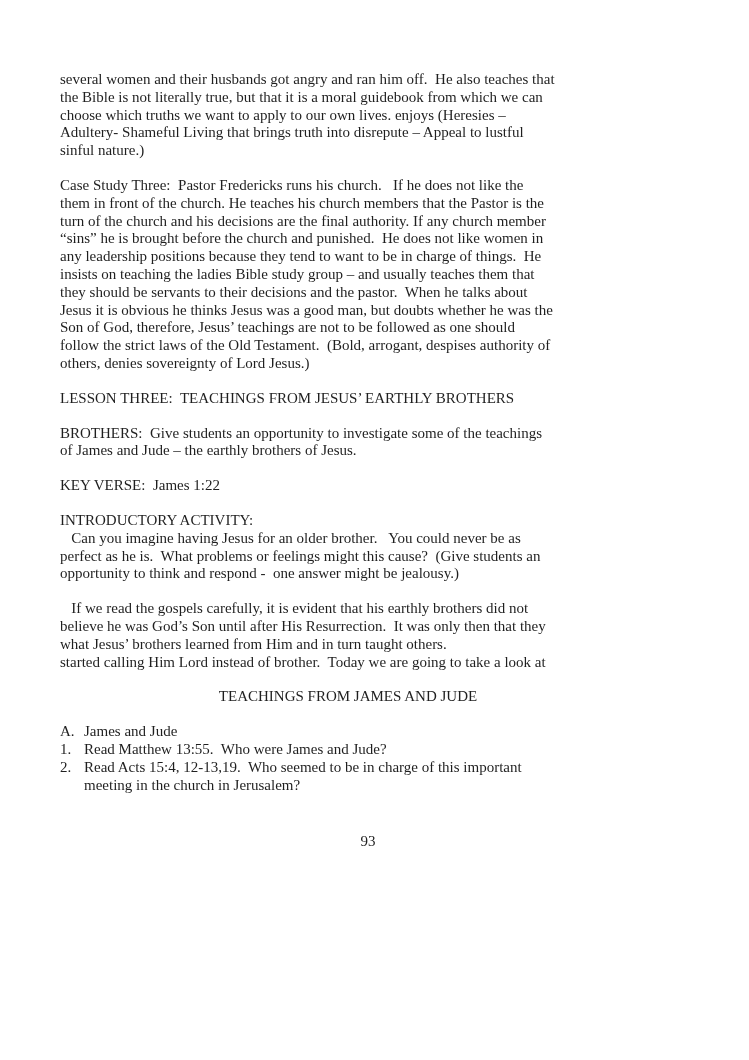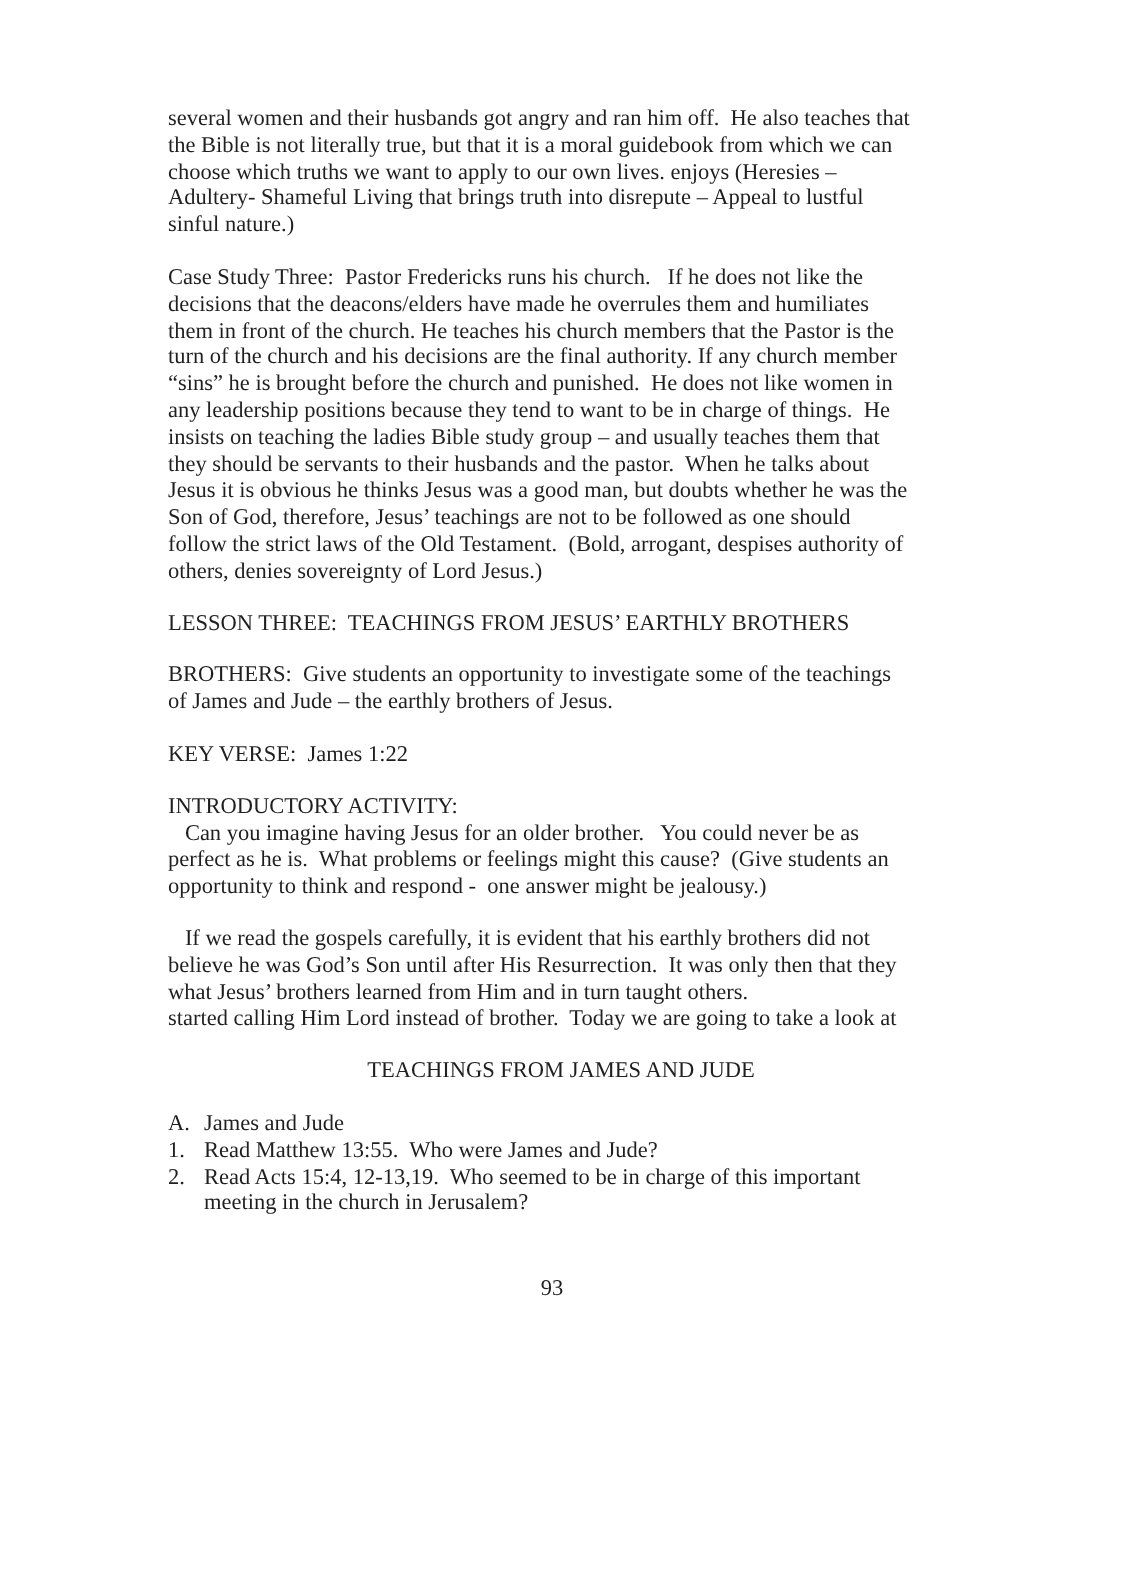--- a/index.html
+++ b/index.html
@@ -12,21 +12,21 @@
     width: 749px;
     height: 1060px;
     background: #ffffff;
     overflow: hidden;
     font-family: "Liberation Serif", "DejaVu Serif", serif;
     font-size: 15px;
     line-height: 17.8px;
     color: #1f1f1f;
   }
   .doc-content {
-    padding: 71px 100px 0 112px;
+    padding: 71px 100px 0 60px;
   }
   .block { margin: 0 0 17px 0; }
   .line { white-space: pre; }
   .heading { white-space: pre; }
   .heading .bold { font-weight: normal; }
   .center {
     text-align: center;
     white-space: pre;
     margin-right: 13px;
   }
@@ -50,27 +50,26 @@
   <div class="doc-content">
       <div class="block para">
         <div class="line">several women and their husbands got angry and ran him off.  He also teaches that</div>
         <div class="line">the Bible is not literally true, but that it is a moral guidebook from which we can</div>
         <div class="line">choose which truths we want to apply to our own lives. enjoys (Heresies –</div>
         <div class="line">Adultery- Shameful Living that brings truth into disrepute – Appeal to lustful</div>
         <div class="line">sinful nature.)</div>
       </div>
       <div class="block para">
         <div class="line">Case Study Three:  Pastor Fredericks runs his church.   If he does not like the</div>
-        <div class="line">decisions that the deacons/elders have made he overrules them and humiliates</div>
         <div class="line">them in front of the church. He teaches his church members that the Pastor is the</div>
         <div class="line">turn of the church and his decisions are the final authority. If any church member</div>
         <div class="line">“sins” he is brought before the church and punished.  He does not like women in</div>
         <div class="line">any leadership positions because they tend to want to be in charge of things.  He</div>
         <div class="line">insists on teaching the ladies Bible study group – and usually teaches them that</div>
-        <div class="line">they should be servants to their husbands and the pastor.  When he talks about</div>
+        <div class="line">they should be servants to their decisions and the pastor.  When he talks about</div>
         <div class="line">Jesus it is obvious he thinks Jesus was a good man, but doubts whether he was the</div>
         <div class="line">Son of God, therefore, Jesus’ teachings are not to be followed as one should</div>
         <div class="line">follow the strict laws of the Old Testament.  (Bold, arrogant, despises authority of</div>
         <div class="line">others, denies sovereignty of Lord Jesus.)</div>
       </div>
       <div class="block heading"><span class="bold">LESSON THREE</span><span>:  TEACHINGS FROM JESUS’ EARTHLY BROTHERS</span></div>
       <div class="block para">
         <div class="line">BROTHERS:  Give students an opportunity to investigate some of the teachings</div>
         <div class="line">of James and Jude – the earthly brothers of Jesus.</div>
       </div>

